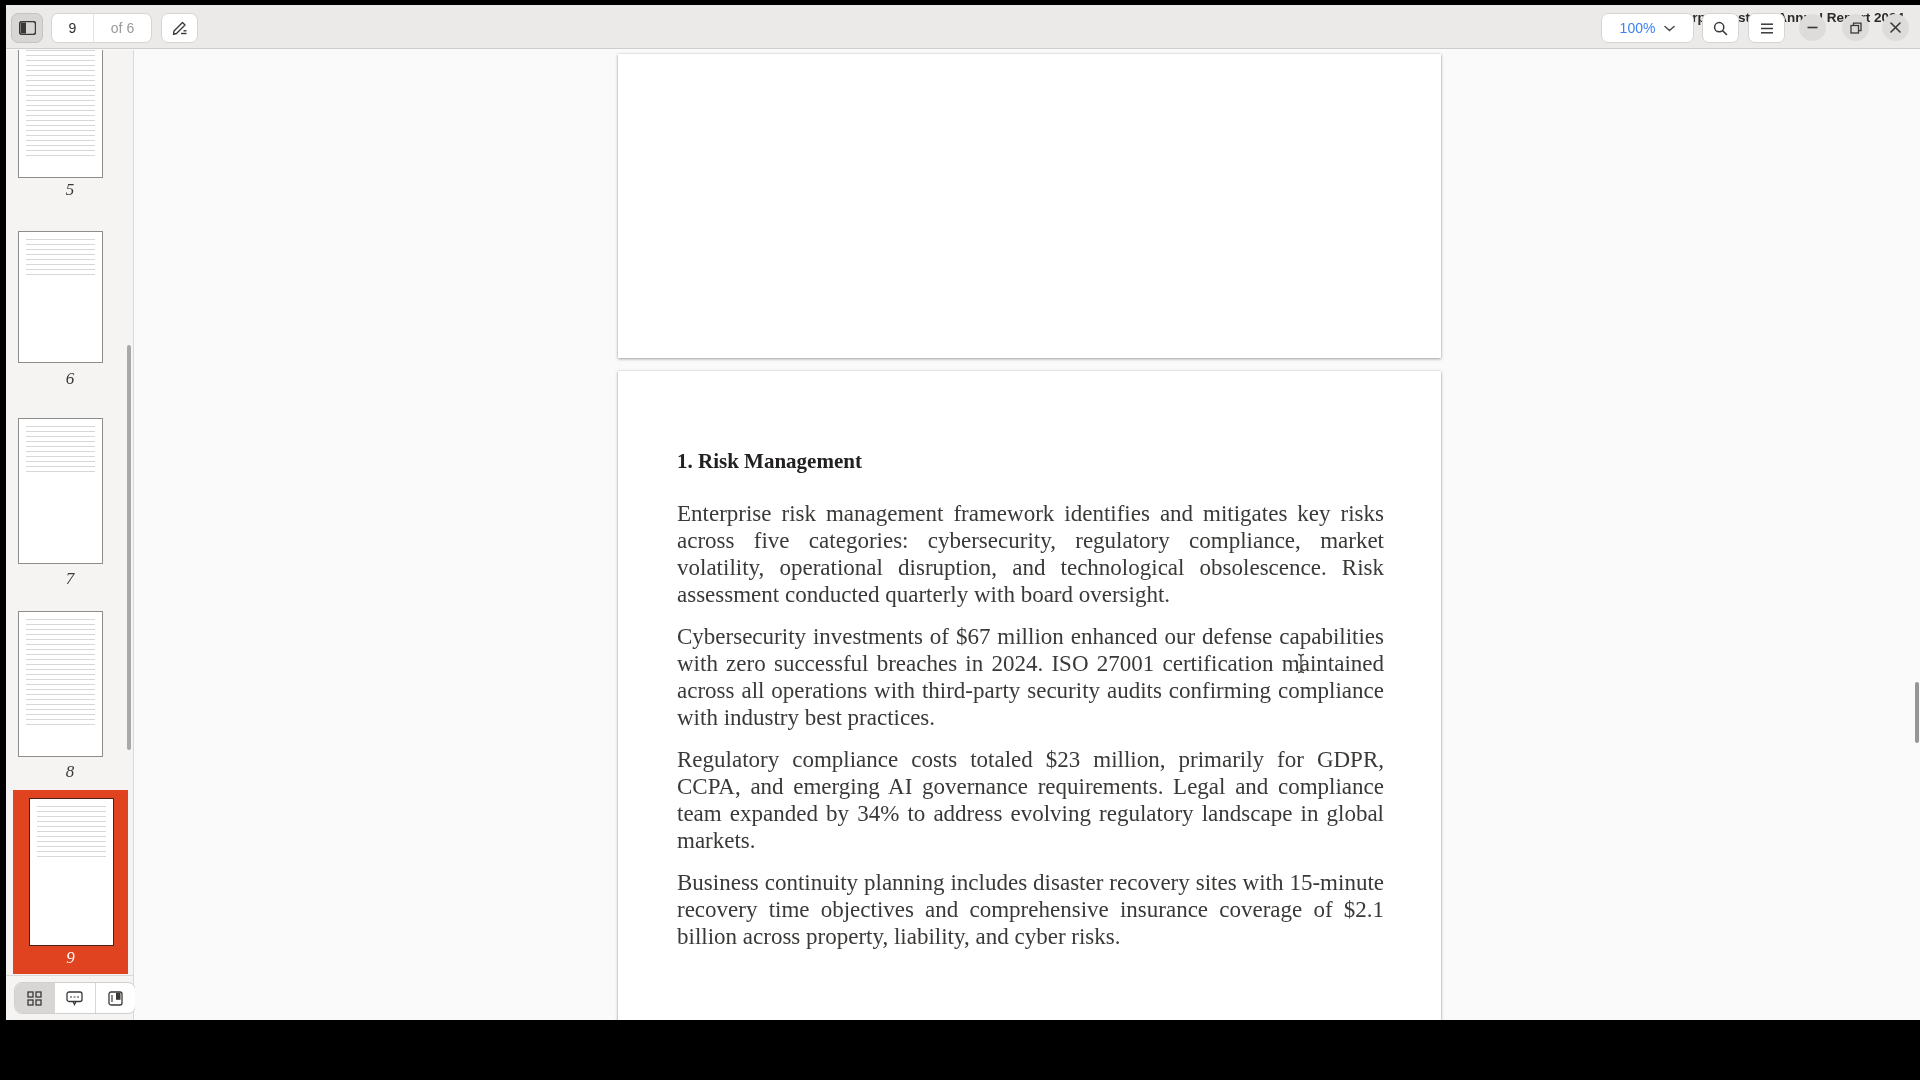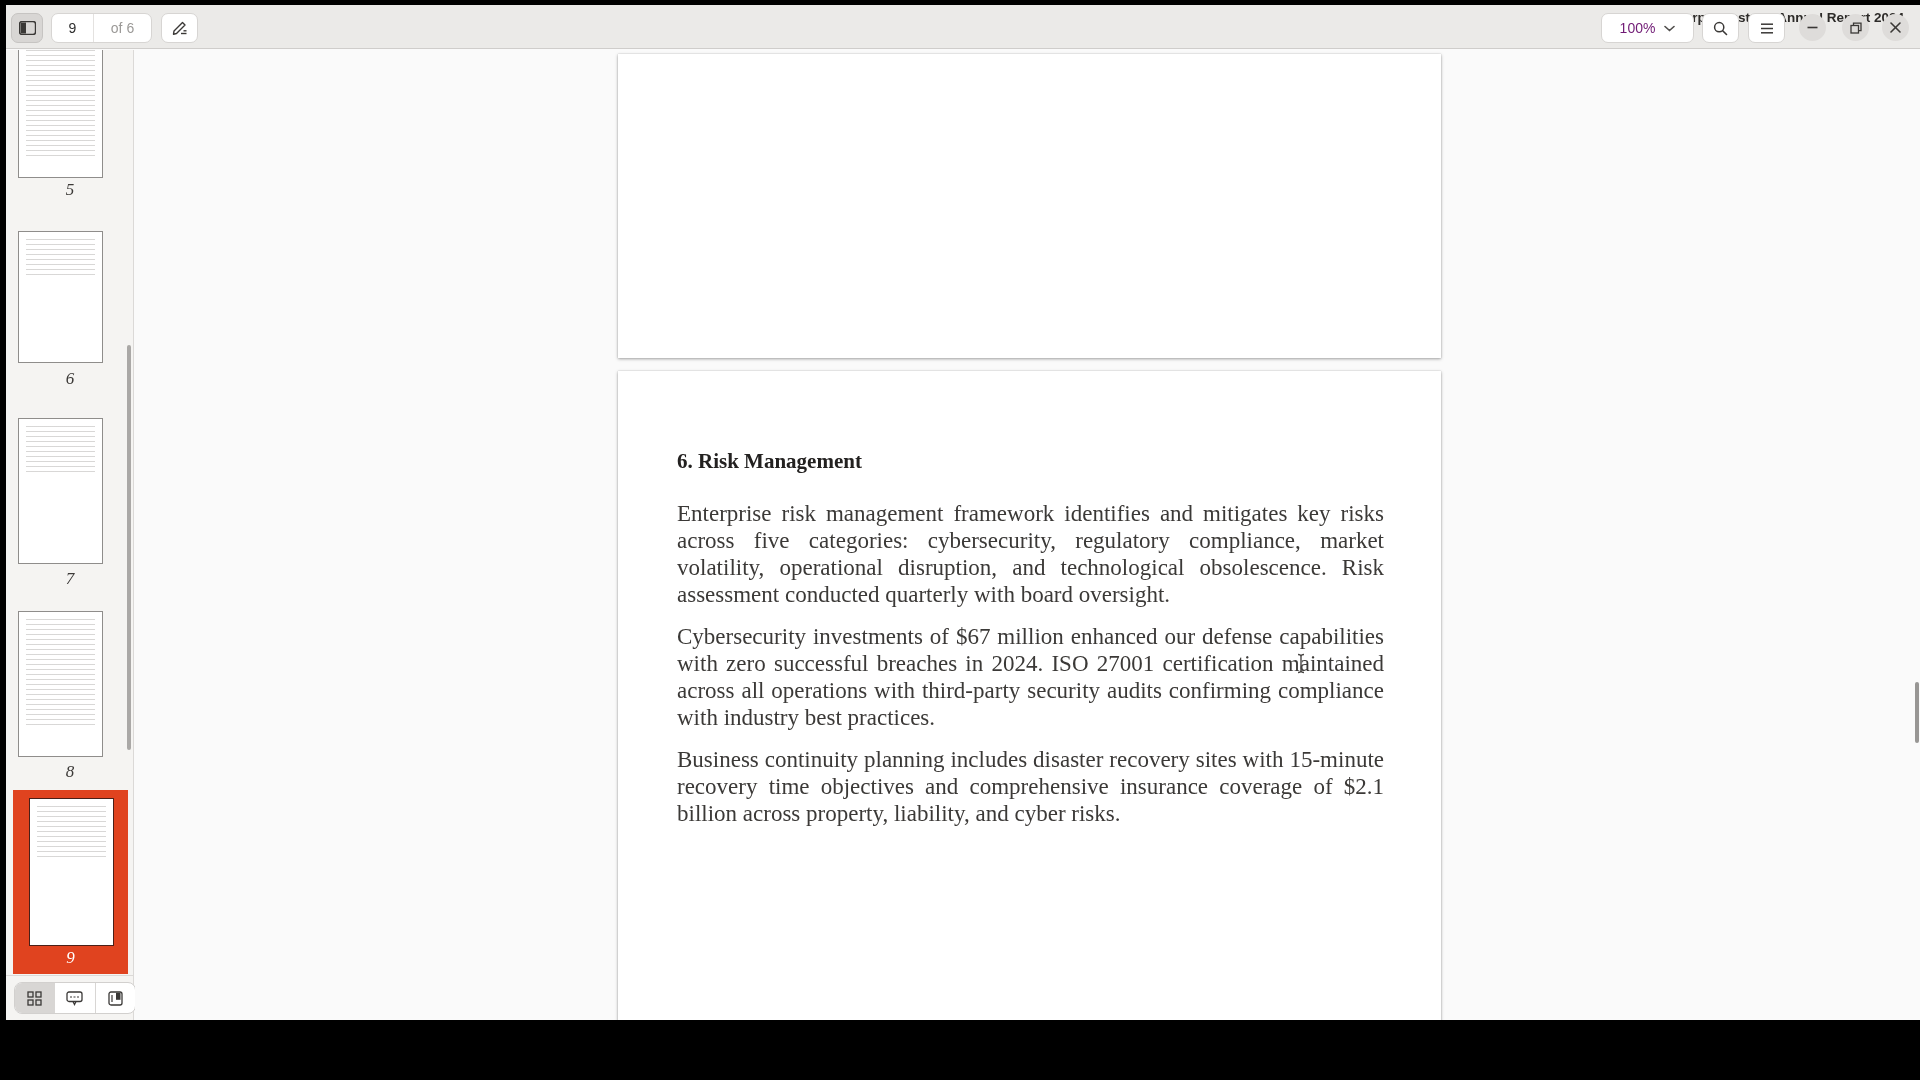--- a/index.html
+++ b/index.html
@@ -23,21 +23,21 @@
                 display:flex; overflow:hidden; }
   #page-entry input { width:41px; border:0; outline:0; text-align:center;
                       font-size:14px; color:#2e2e2e; background:transparent;
                       font-family:"Liberation Sans",sans-serif; }
   #page-entry .of { flex:1; display:flex; align-items:center; justify-content:center;
                     font-size:14px; color:#9b9997; border-left:1px solid #e4e2e0; }
   #annot-btn { left:155px; width:37px; }
   #title-block { position:absolute; top:4px; left:0; right:16px; text-align:right; pointer-events:none; }
   #title-block .t { font-size:13.5px; font-weight:bold; color:#2d2b29; line-height:17px; }
   #title-block .s { font-size:11px; color:#a09e9c; line-height:13px; }
-  #zoom-btn { left:1595px; width:93px; font-size:14px; color:#701a75; gap:9px; }
+  #zoom-btn { left:1595px; width:93px; font-size:14px; color:#3b82f6; gap:9px; }
   #search-btn { left:1696px; width:37px; }
   #menu-btn { left:1742px; width:37px; }
   .win-ctl { position:absolute; top:9px; width:27px; height:27px; border-radius:50%;
              background:#dedcda; display:flex; align-items:center; justify-content:center;
              cursor:pointer; }
   #min-btn { left:1793px; } #restore-btn { left:1836px; } #close-btn { left:1876px; }
 
   
   #sidebar { position:absolute; top:45px; left:0; width:128px; bottom:0;
              background:#f5f4f2; border-right:1px solid #dbd9d7; }
@@ -240,23 +240,24 @@
           </span>
         </div>
       </div>
     </div>
   </div>
 
   <div id="main">
     <div class="page" id="page8"></div>
 
     <div class="page" id="page9">
-      <div id="doc-heading">6. Risk Management</div>
+      <div id="doc-heading">1. Risk Management</div>
       <div class="para">Enterprise risk management framework identifies and mitigates key risks across five categories: cybersecurity, regulatory compliance, market volatility, operational disruption, and technological obsolescence. Risk assessment conducted quarterly with board oversight.</div>
       <div class="para">Cybersecurity investments of $67 million enhanced our defense capabilities with zero successful breaches in 2024. ISO 27001 certification maintained across all operations with third-party security audits confirming compliance with industry best practices.</div>
+      <div class="para">Regulatory compliance costs totaled $23 million, primarily for GDPR, CCPA, and emerging AI governance requirements. Legal and compliance team expanded by 34% to address evolving regulatory landscape in global markets.</div>
       <div class="para">Business continuity planning includes disaster recovery sites with 15-minute recovery time objectives and comprehensive insurance coverage of $2.1 billion across property, liability, and cyber risks.</div>
     </div>
 
     <div id="main-scrollbar"></div>
 
     <div id="text-cursor">
       <svg width="12" height="21" viewBox="0 0 12 21">
         <path d="M3 1.5 Q6 1.5 6 3.5 L6 17.5 Q6 19.5 3 19.5 M9 1.5 Q6 1.5 6 3.5 M9 19.5 Q6 19.5 6 17.5" fill="none" stroke="#4a4846" stroke-width="1.4"></path>
       </svg>
     </div>

